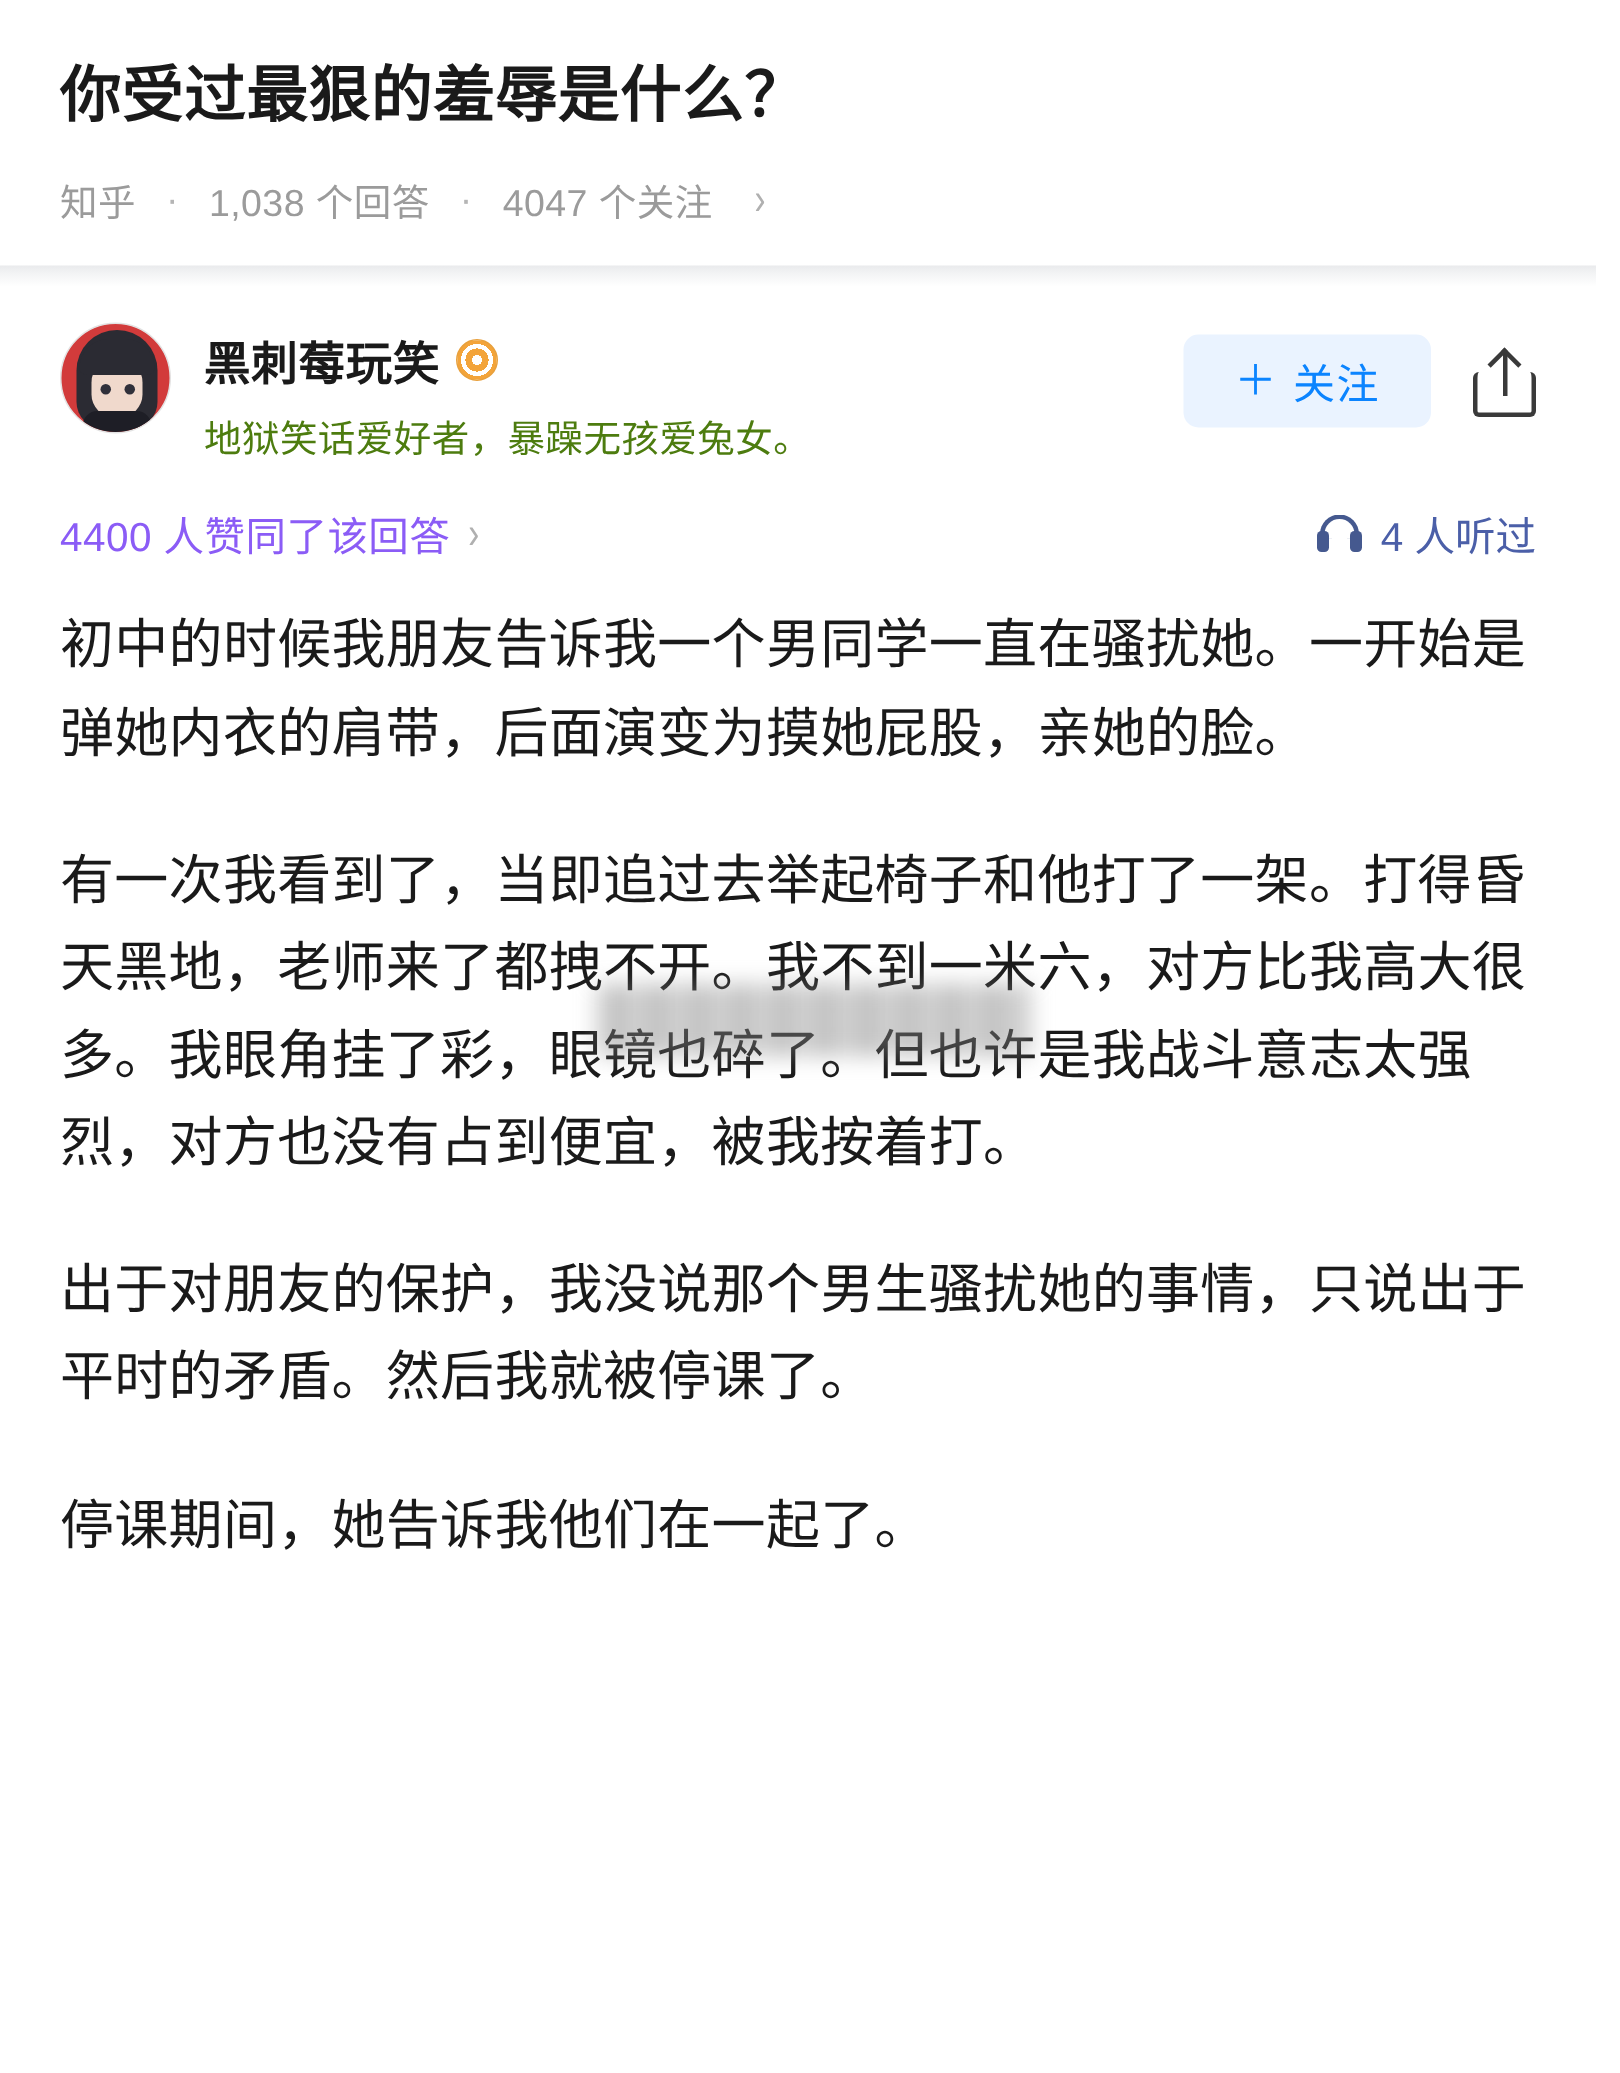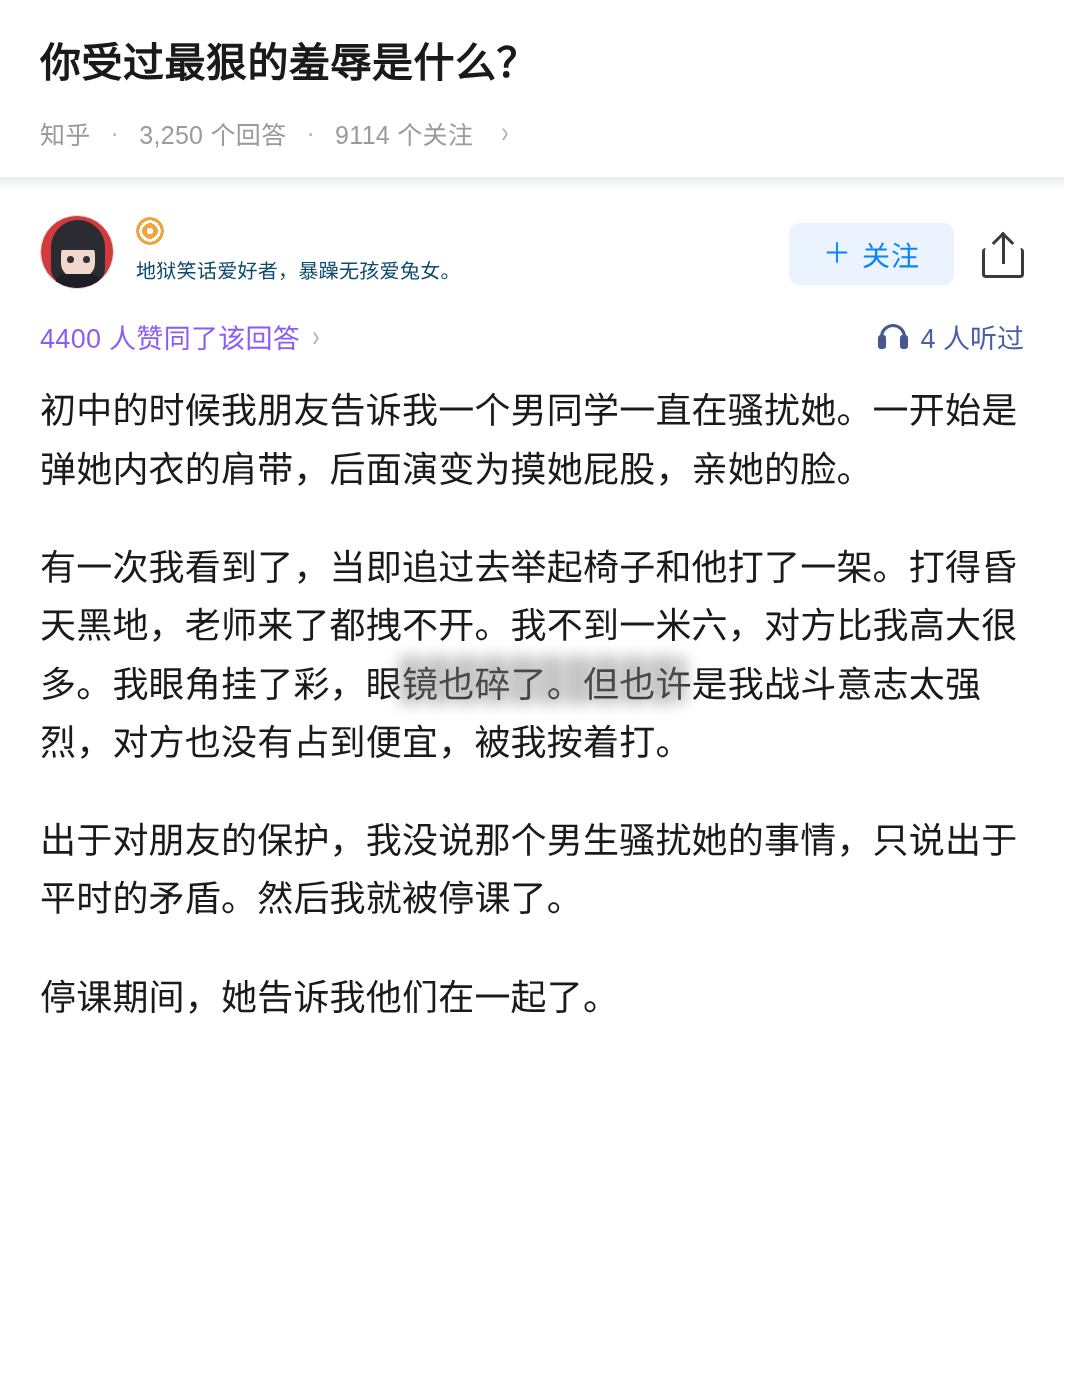--- a/index.html
+++ b/index.html
@@ -134,22 +134,22 @@
   }
   .badge-icon {
     width: 28px; height: 28px;
     border-radius: 50%;
     background: radial-gradient(circle at 50% 50%, #ffffff 0 18%, #f3a43a 18% 42%, #ffffff 42% 58%, #f3a43a 58% 100%);
     border: 1px solid #e8a03c;
     flex: 0 0 28px;
   }
   .author-bio {
     margin-top: 10px;
-    font-size: 20px;
-    color: #0c4a6e;
+    font-size: 25px;
+    color: #4d7c0f;
     letter-spacing: 0.3px;
   }
 
   .header-actions {
     margin-left: auto;
     display: flex;
     align-items: center;
     gap: 28px;
     padding-top: 8px;
   }
@@ -278,43 +278,44 @@
 </head>
 <body>
 
 <div class="page">
 
   <div class="question-header">
     <div class="question-title">你受过最狠的羞辱是什么？</div>
     <div class="question-meta">
       <span>知乎</span>
       <span class="meta-dot">·</span>
-      <span>3,250 个回答</span>
+      <span>1,038 个回答</span>
       <span class="meta-dot">·</span>
-      <span>9114 个关注</span>
+      <span>4047 个关注</span>
       <span class="meta-chevron">›</span>
     </div>
   </div>
 
   <div class="divider-shadow"></div>
 
   <div class="answer-card">
 
     <div class="author-row">
       <div class="avatar">
         <div class="hair-back"></div>
         <div class="face"></div>
         <div class="bangs"></div>
         <div class="eye-l"></div>
         <div class="eye-r"></div>
         <div class="collar"></div>
       </div>
 
       <div class="author-info">
         <div class="author-name-line">
+          <span class="author-name">黑刺莓玩笑</span>
           <span class="badge-icon"></span>
         </div>
         <div class="author-bio">地狱笑话爱好者，暴躁无孩爱兔女。</div>
       </div>
 
       <div class="header-actions">
         <button class="follow-button">
           <span class="follow-plus">＋</span>
           <span>关注</span>
         </button>

